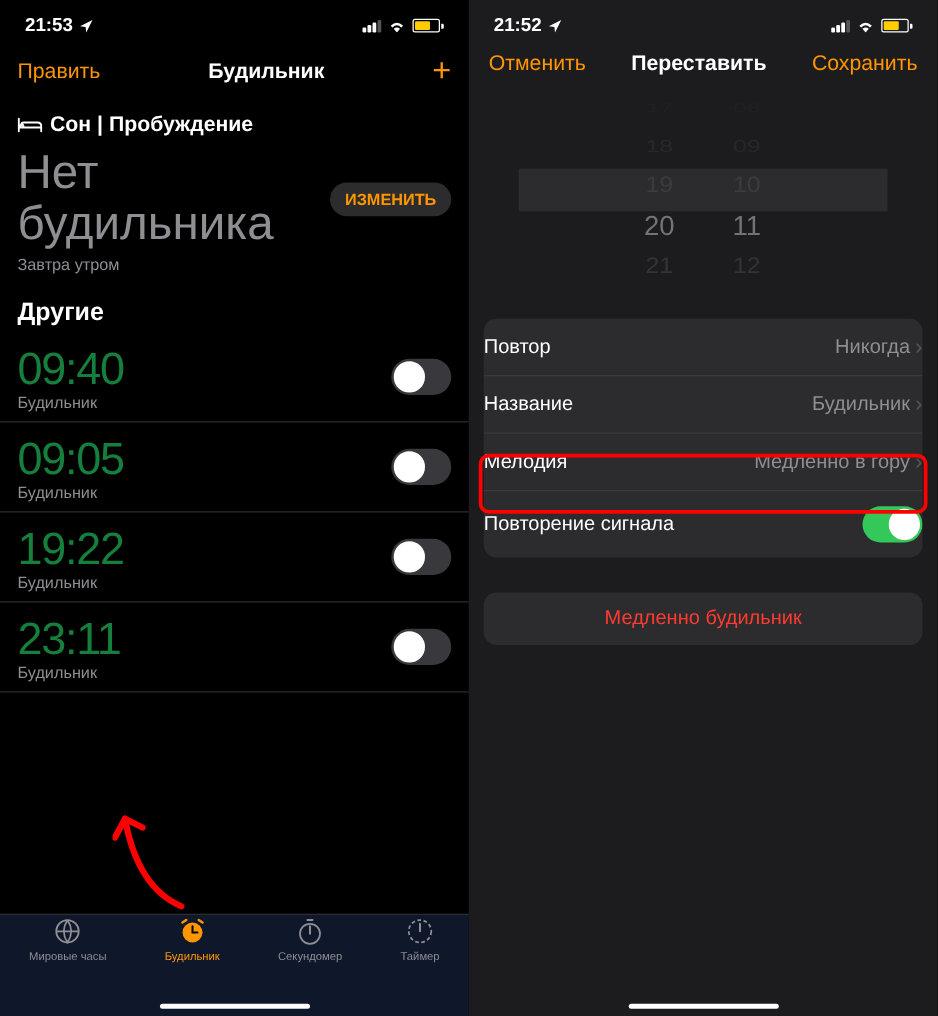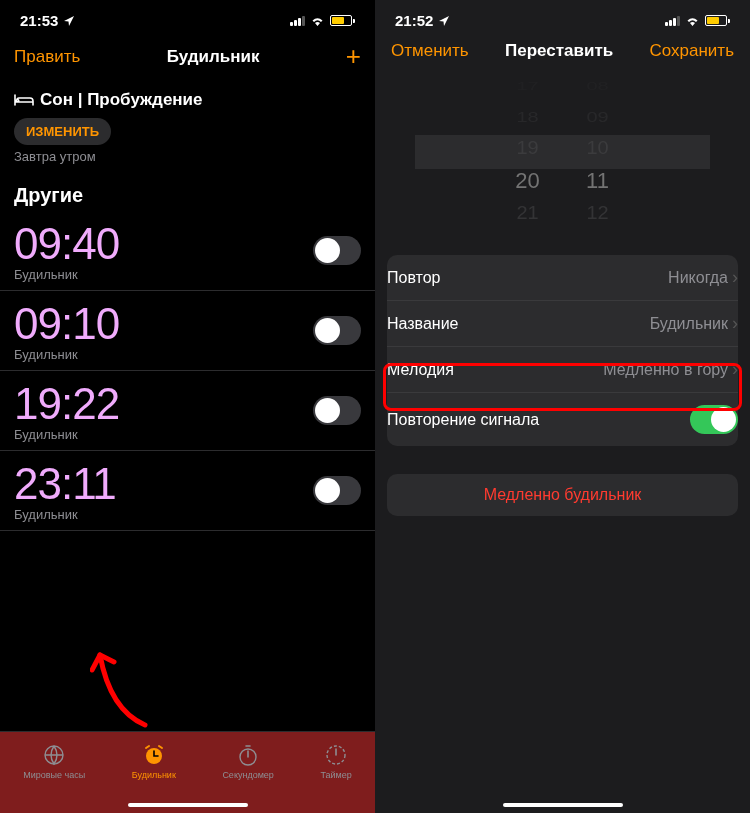--- a/index.html
+++ b/index.html
@@ -46,29 +46,29 @@
 
 .no-alarm-row { display:flex; justify-content:space-between; align-items:center; padding: 4px 14px 0 14px; }
 .no-alarm-text { font-size:38px; color:#8e8e93; line-height:1.08; font-weight:300; }
 .change-btn { background:#2c2c2e; color:#ff9500; font-size:13px; font-weight:600; padding:6px 12px; border-radius:14px; }
 .sub-text { color:#8e8e93; font-size:13px; padding: 4px 14px 14px 14px; }
 
 .section-label { font-size:20px; font-weight:700; padding: 6px 14px 4px 14px; }
 
 .alarm-item { padding: 8px 14px 8px 14px; border-bottom:0.5px solid #2c2c2e; display:flex; justify-content:space-between; align-items:center; }
 .alarm-left {}
-.alarm-time { font-size:44px; color:#f0abfc; font-weight:200; letter-spacing:-1px; }
+.alarm-time { font-size:36px; color:#15803d; font-weight:200; letter-spacing:-1px; }
 .alarm-label { font-size:13px; color:#8e8e93; margin-top:-2px; }
 .toggle { width:48px; height:29px; background:#39393d; border-radius:15px; position:relative; }
 .toggle .knob { position:absolute; width:25px; height:25px; background:#fff; border-radius:50%; top:2px; left:2px; }
 .toggle.on { background:#34c759; }
 .toggle.on .knob { left:auto; right:2px; }
 
 
-.tab-bar { position:absolute; bottom:0; left:0; right:0; height:82px; background:#7f1d1d; border-top:0.5px solid #2c2c2e; display:flex; justify-content:space-around; padding-top:10px; }
+.tab-bar { position:absolute; bottom:0; left:0; right:0; height:82px; background:#0f172a; border-top:0.5px solid #2c2c2e; display:flex; justify-content:space-around; padding-top:0; }
 .tab-item { display:flex; flex-direction:column; align-items:center; gap:2px; color:#8e8e93; font-size:9px; }
 .tab-item.active { color:#ff9500; }
 .tab-icon-box { width:26px; height:26px; display:flex; align-items:center; justify-content:center; }
 .home-indicator { position:absolute; bottom:6px; left:50%; transform:translateX(-50%); width:120px; height:4px; background:#fff; border-radius:3px; }
 
 
 .arrow-annotation { position:absolute; left:90px; top:640px; pointer-events:none; }
 
 
 .r-nav-row { display:flex; justify-content:space-between; align-items:center; padding:4px 16px 10px 16px; }
@@ -133,38 +133,39 @@
   </div>
 
   <div class="sleep-header">
     <svg class="bed-icon" viewBox="0 0 20 14">
         <path d="M1 2 L1 12 M1 9 L19 9 L19 12 M3 7 Q3 5 5 5 L16 5 Q19 5 19 8 L19 9 M3.5 6.5 A1.2 1.2 0 1 0 3.51 6.5" fill="none" stroke="#fff" stroke-width="1.6" stroke-linecap="round"></path>
       </svg>
     <span>Сон | Пробуждение</span>
   </div>
 
   <div class="no-alarm-row">
+    <div class="no-alarm-text">Нет будильника</div>
     <div class="change-btn">ИЗМЕНИТЬ</div>
   </div>
   <div class="sub-text">Завтра утром</div>
 
   <div class="section-label">Другие</div>
 
   <div class="alarm-item">
     <div class="alarm-left">
       <div class="alarm-time">09:40</div>
       <div class="alarm-label">Будильник</div>
     </div>
     <div class="toggle">
         <div class="knob"></div>
       </div>
   </div>
   <div class="alarm-item">
     <div class="alarm-left">
-      <div class="alarm-time">09:10</div>
+      <div class="alarm-time">09:05</div>
       <div class="alarm-label">Будильник</div>
     </div>
     <div class="toggle">
         <div class="knob"></div>
       </div>
   </div>
   <div class="alarm-item">
     <div class="alarm-left">
       <div class="alarm-time">19:22</div>
       <div class="alarm-label">Будильник</div>

